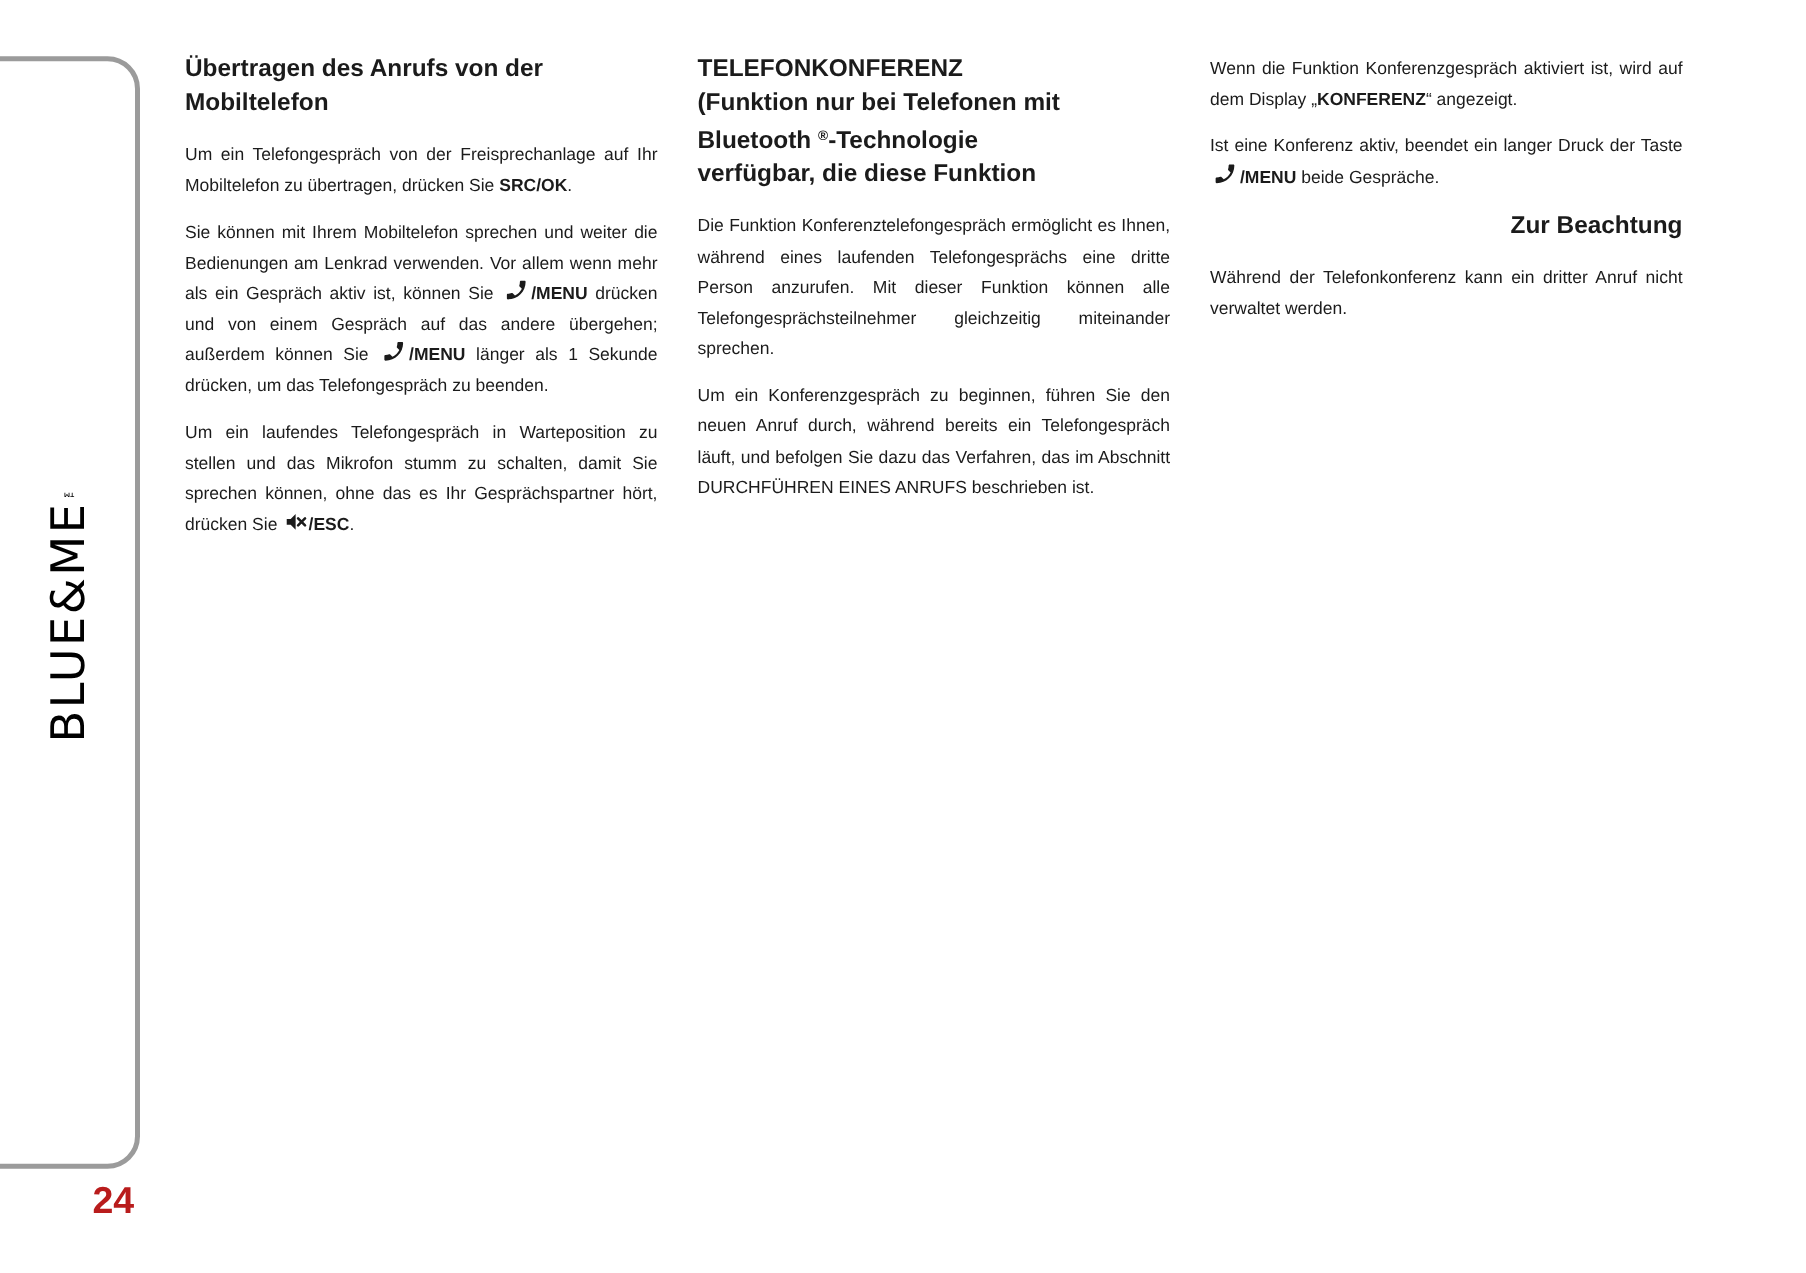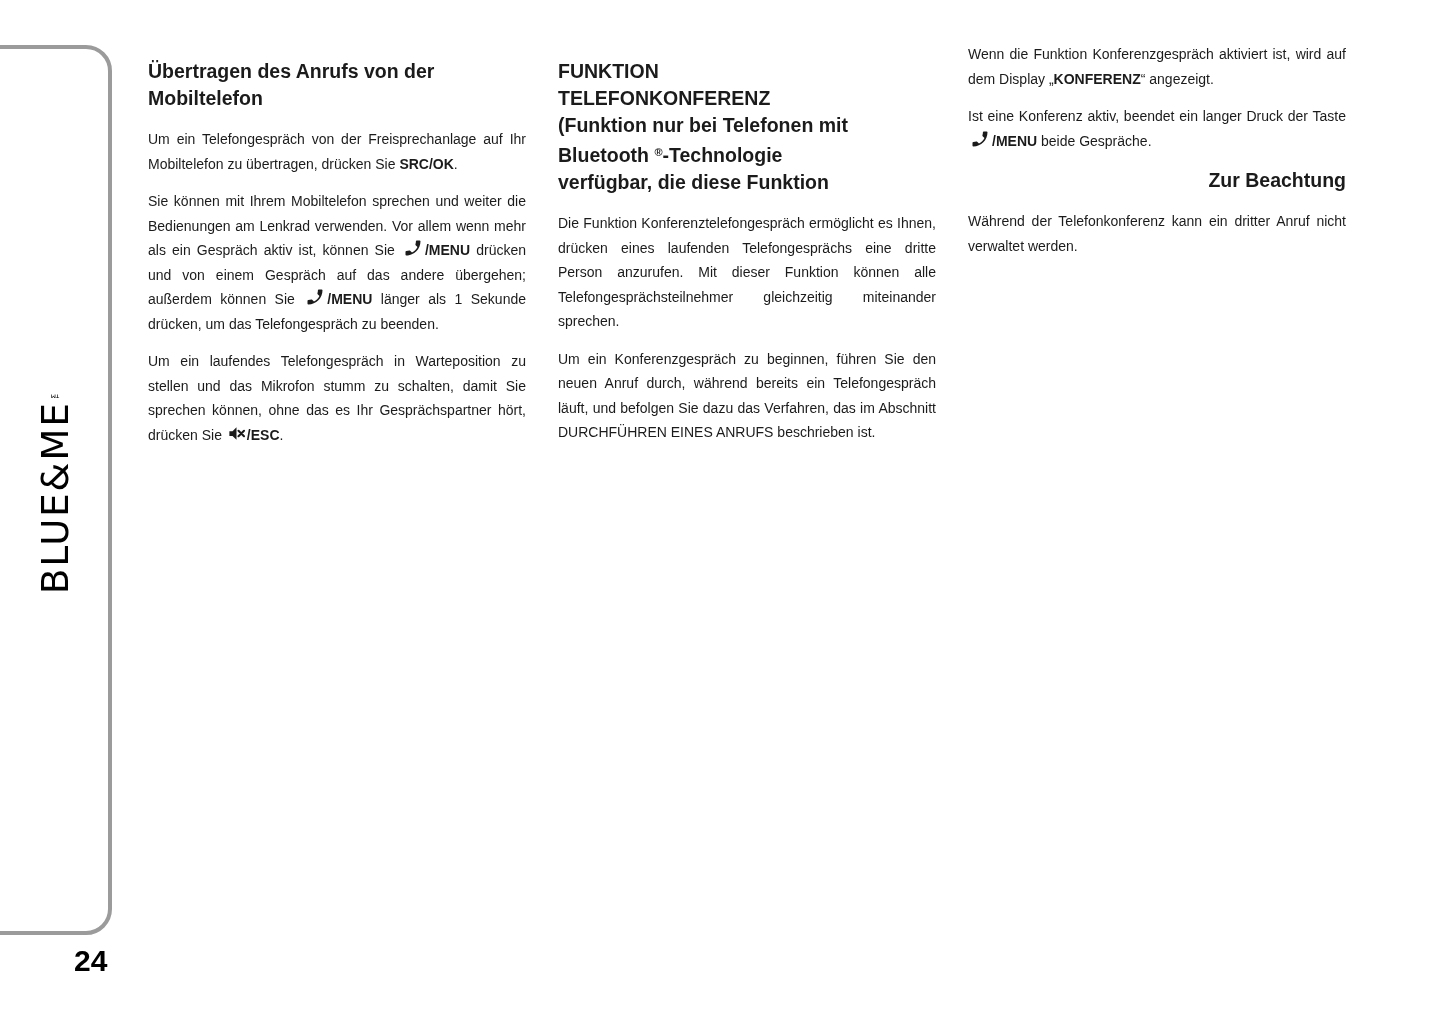--- a/index.html
+++ b/index.html
@@ -18,34 +18,34 @@
   .logo {
     position:absolute; left:20px; top:362px; width:70px; height:256px;
     writing-mode:vertical-rl; transform:rotate(180deg);
     display:flex; align-items:center; justify-content:center;
     font-family:"DejaVu Sans", sans-serif;
     font-size:37px; letter-spacing:2px; color:#000; white-space:nowrap;
   }
   .logo .tm { font-size:12px; letter-spacing:0; margin-top:2px; }
   .page-number {
     position:absolute; left:74px; top:944px;
-    font-size:30px; font-weight:700; color:#000000;
+    font-size:30px; font-weight:700; color:#b91c1c;
   }
   
   .content {
     position:absolute; left:148px; top:42px; width:1198px;
     display:flex; gap:32px;
   }
   .col { width:378px; hyphens:auto; }
   p.body {
     margin:0 0 13px 0; font-size:14px; line-height:24.5px;
     text-align:justify; text-justify:inter-word;
   }
   .heading {
-    margin:16px 0 15px 0; font-size:19.5px; line-height:27px; font-weight:700;
+    margin:0 0 15px 0; font-size:19.5px; line-height:27px; font-weight:700;
     text-align:left;
   }
   .heading .hline { display:block; }
   .h-sub { margin-top:14px;text-align:right; }
   b { font-weight:700; }
   sup.reg { font-size:11px; vertical-align:6px; }
   .icon { display:inline-block; vertical-align:-3px; line-height:0; }
   .icon svg { display:block; }
   .nowrap { white-space:nowrap; }
 </style>
@@ -77,27 +77,26 @@
                 <path fill="#1b1b1b" d="M6.62 10.79c1.44 2.83 3.76 5.15 6.59 6.59l2.2-2.2c.27-.27.67-.36 1.02-.24 1.12.37 2.33.57 3.57.57.55 0 1 .45 1 1V20c0 .55-.45 1-1 1-9.39 0-17-7.61-17-17 0-.55.45-1 1-1h3.5c.55 0 1 .45 1 1 0 1.25.2 2.45.57 3.57.11.35.03.74-.25 1.02l-2.2 2.2z"></path>
               </svg></span><b>/MENU</b></span><span> länger als 1 Sekunde drücken, um das Telefongespräch zu beenden.</span></p>
       <p class="body"><span>Um ein laufendes Telefongespräch in Warteposition zu stellen und das Mikrofon stumm zu schalten, damit Sie sprechen können, ohne das es Ihr Gesprächspartner hört, drücken Sie </span><span class="nowrap"><span class="icon"><svg width="21" height="19" viewBox="0 0 24 24">
                 <path fill="#1b1b1b" d="M3 9v6h4l5 5V4L7 9H3z"></path>
                 <path d="M14.5 8.5l7 7M21.5 8.5l-7 7" stroke="#1b1b1b" stroke-width="2.6" stroke-linecap="round"></path>
               </svg></span><b>/ESC</b></span><span>.</span></p>
     </section>
 
     <section class="col">
       <h3 class="heading">
-        <span class="hline">FUNKTION</span>
         <span class="hline">TELEFONKONFERENZ</span>
         <span class="hline">(Funktion nur bei Telefonen mit</span>
         <span class="hline"><span>Bluetooth </span><sup class="reg">®</sup><span>-Technologie</span></span>
         <span class="hline">verfügbar, die diese Funktion</span>
       </h3>
-      <p class="body">Die Funktion Konferenztelefongespräch ermöglicht es Ihnen, drücken eines laufenden Telefongesprächs eine dritte Person anzurufen. Mit dieser Funktion können alle Telefongesprächsteilnehmer gleichzeitig miteinander sprechen.</p>
+      <p class="body">Die Funktion Konferenztelefongespräch ermöglicht es Ihnen, während eines laufenden Telefongesprächs eine dritte Person anzurufen. Mit dieser Funktion können alle Telefongesprächsteilnehmer gleichzeitig miteinander sprechen.</p>
       <p class="body">Um ein Konferenzgespräch zu beginnen, führen Sie den neuen Anruf durch, während bereits ein Telefongespräch läuft, und befolgen Sie dazu das Verfahren, das im Abschnitt DURCHFÜHREN EINES ANRUFS beschrieben ist.</p>
     </section>
 
     <section class="col">
       <p class="body"><span>Wenn die Funktion Konferenzgespräch aktiviert ist, wird auf dem Display „</span><b>KONFERENZ</b><span>“ angezeigt.</span></p>
       <p class="body"><span>Ist eine Konferenz aktiv, beendet ein langer Druck der Taste </span><span class="nowrap"><span class="icon"><svg width="24" height="20" viewBox="0 0 24 24" style="transform:scaleX(-1)">
                 <path fill="#1b1b1b" d="M6.62 10.79c1.44 2.83 3.76 5.15 6.59 6.59l2.2-2.2c.27-.27.67-.36 1.02-.24 1.12.37 2.33.57 3.57.57.55 0 1 .45 1 1V20c0 .55-.45 1-1 1-9.39 0-17-7.61-17-17 0-.55.45-1 1-1h3.5c.55 0 1 .45 1 1 0 1.25.2 2.45.57 3.57.11.35.03.74-.25 1.02l-2.2 2.2z"></path>
               </svg></span><b>/MENU</b></span><span> beide Gespräche.</span></p>
       <h3 class="heading h-sub">
         <span class="hline">Zur Beachtung</span>

